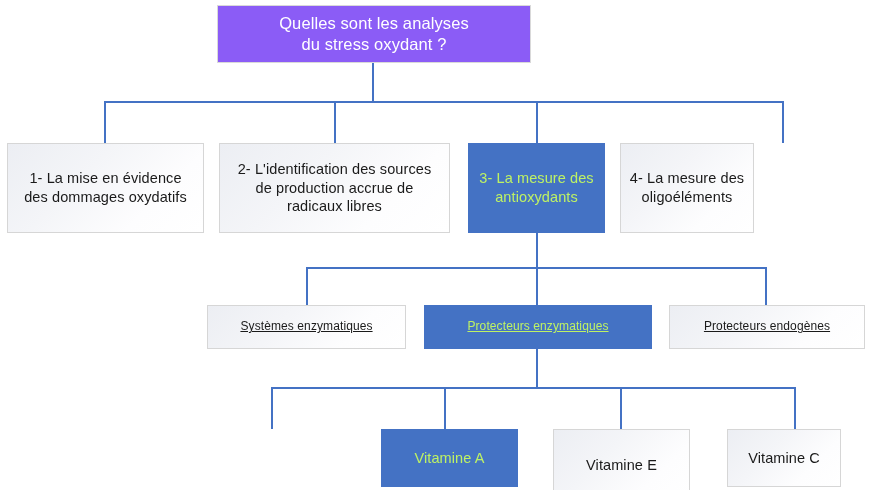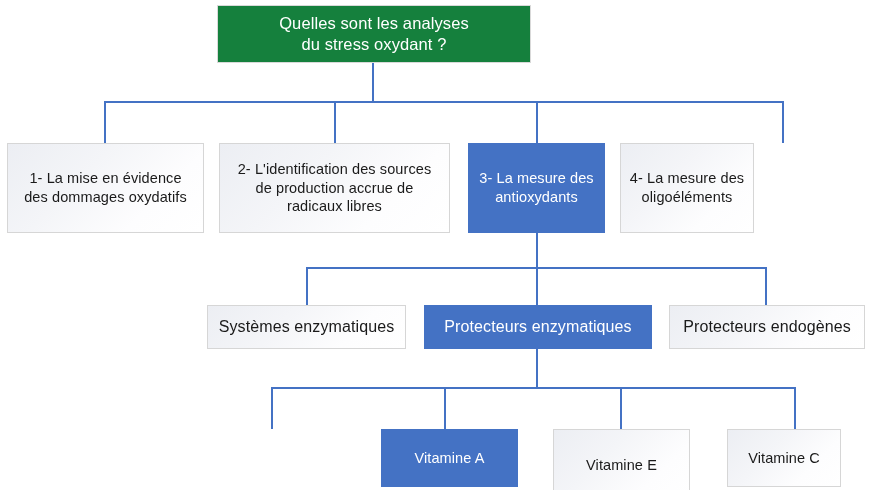--- a/index.html
+++ b/index.html
@@ -31,48 +31,48 @@
   }
   .node span {
     display: block;
     white-space: pre-line;
   }
 
   
   .node.filled {
     background: #4472C4;
     border: 1px solid #4472C4;
-    color: #ffffff;
+    color: #bef264;
     text-align: center;
   }
   
   .node.light {
     background: linear-gradient(135deg, #eceef3 0%, #f4f5f8 38%, #fdfdfe 72%, #ffffff 100%);
     border: 1px solid #d6d6d6;
     color: #1a1a1a;
   }
   
   .node.title-node {
-    background: #15803d;
+    background: #8b5cf6;
     border: 1px solid #d9d9d9;
     color: #ffffff;
   }
 
   
   .conn {
     position: absolute;
     background: #4472C4;
   }
   .conn.v { width: 2px; }
   .conn.h { height: 2px; }
 
   
   .fs-title { font-size: 16.5px; }
   .fs-lvl2  { font-size: 14.5px; }
-  .fs-lvl3  { font-size: 16px; }
+  .fs-lvl3  { font-size: 12px; text-decoration: underline; }
   .fs-lvl4  { font-size: 14.5px; }
 </style>
 </head>
 <body>
 
 <div id="canvas">
 
   <div class="conn v" style="left:372px; top:62px; height:41px;"></div>
   <div class="conn h" style="left:104px; top:101px; width:680px;"></div>
   <div class="conn v" style="left:104px; top:101px; height:42px;"></div>

